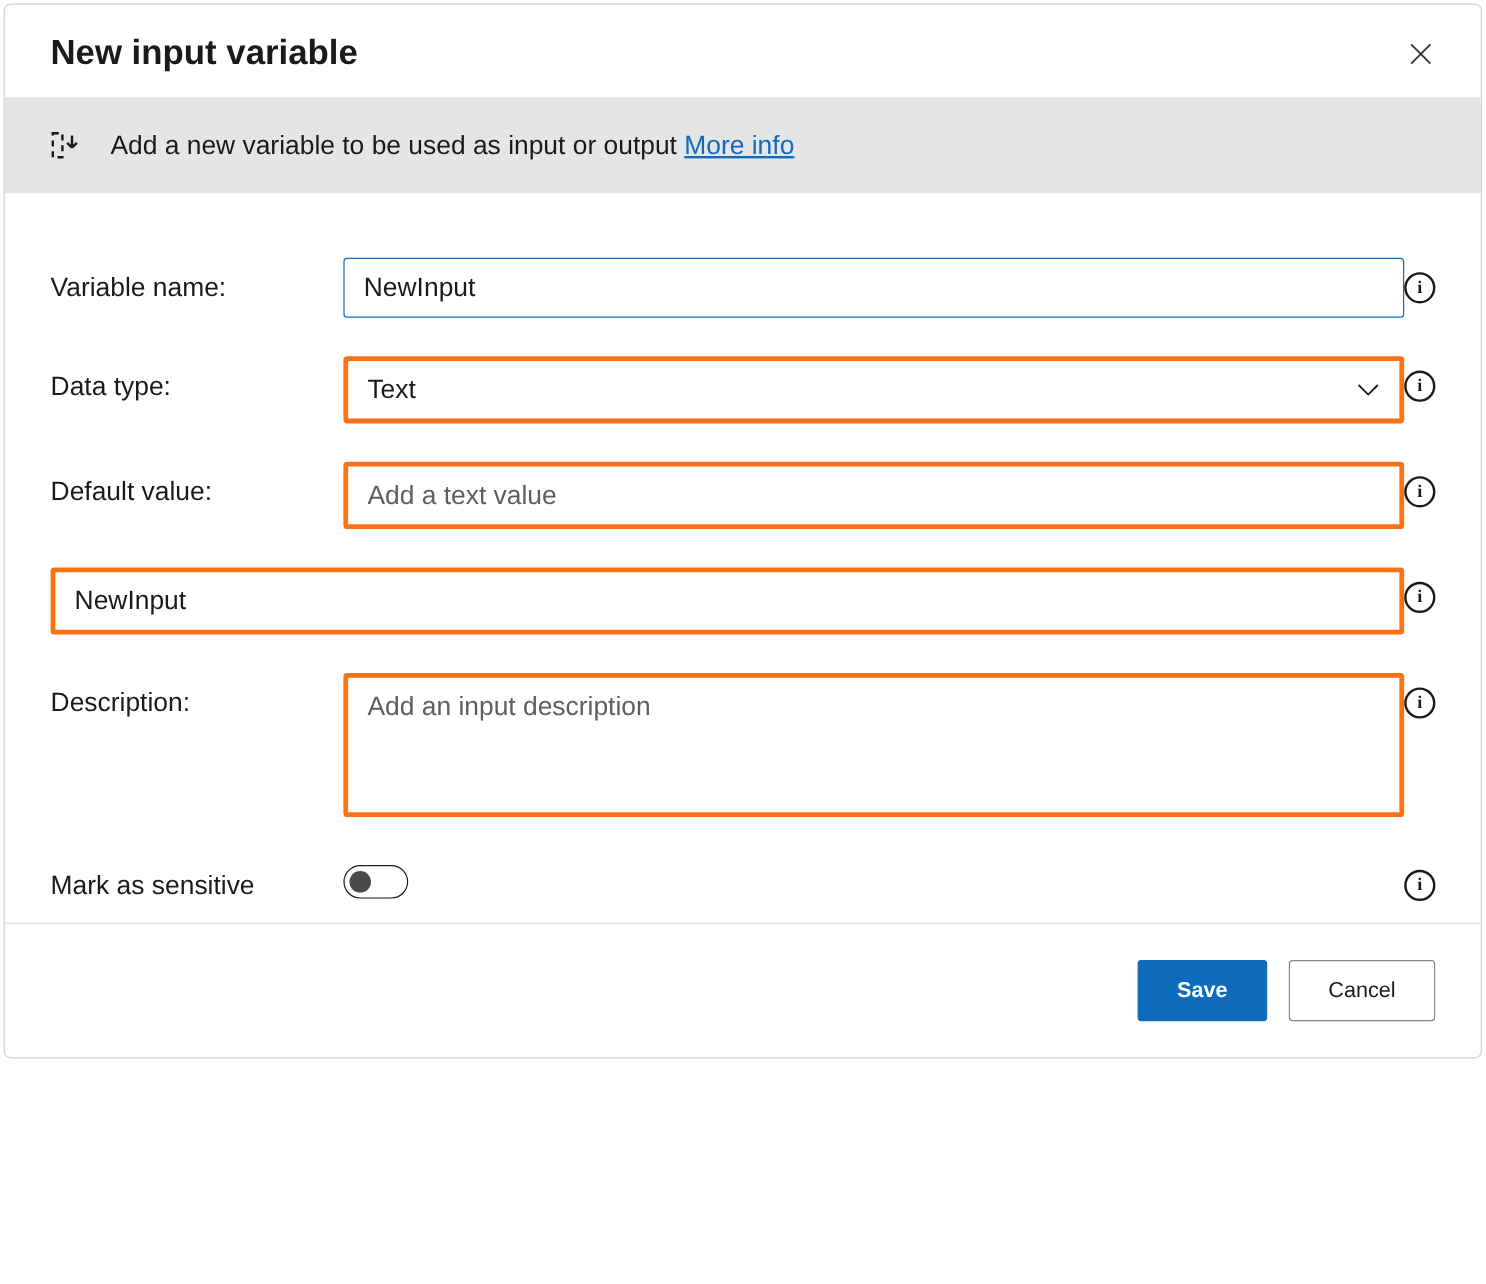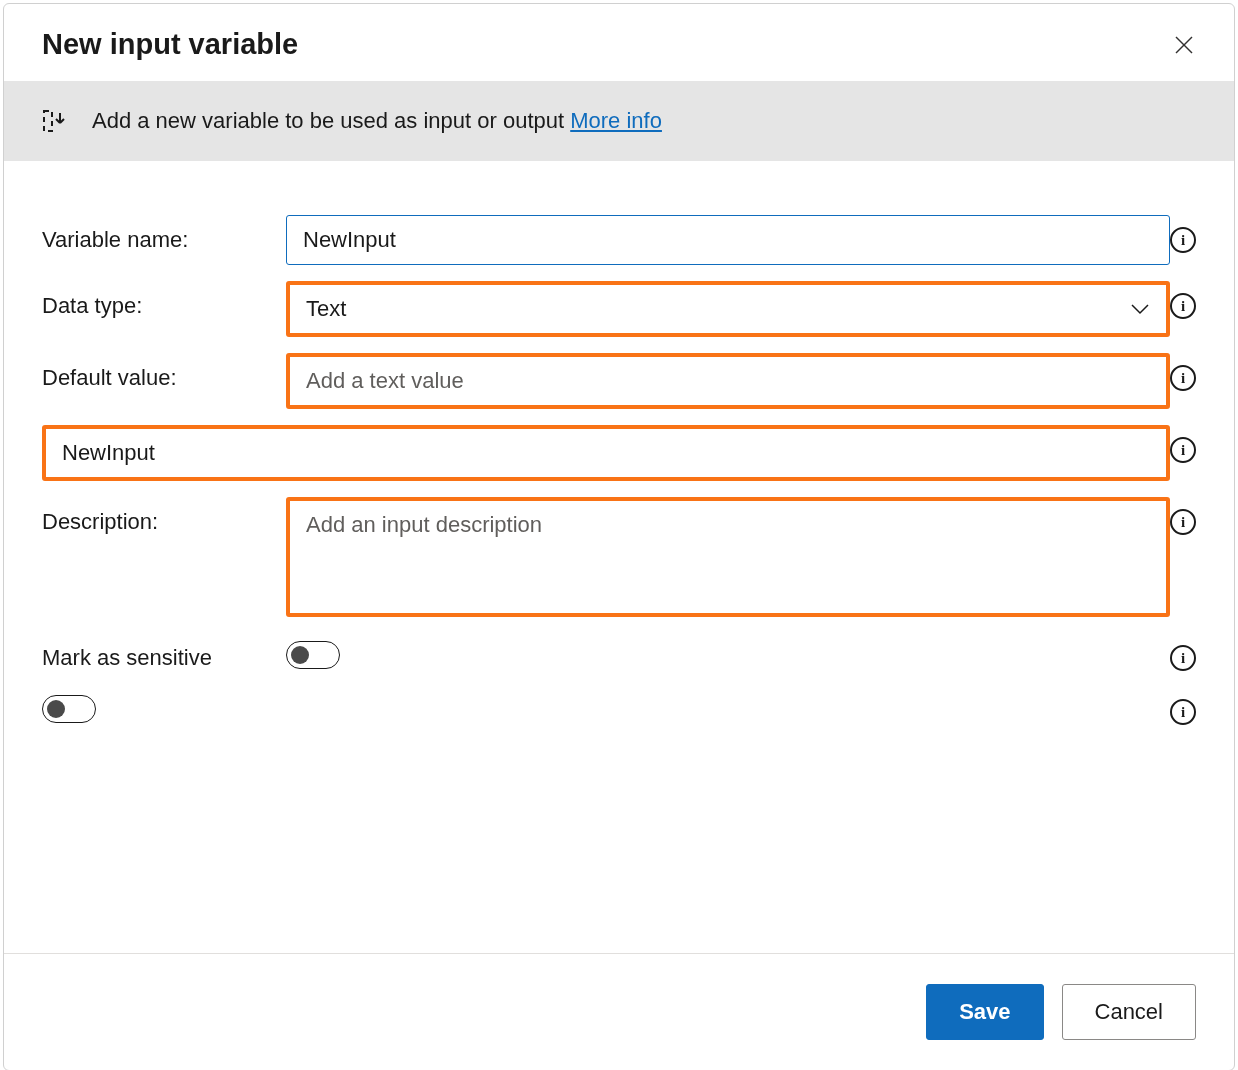--- a/index.html
+++ b/index.html
@@ -7,21 +7,21 @@
       margin: 0;
       padding: 0;
     }
     body {
       font-family: "Segoe UI", -apple-system, sans-serif;
       background: #fff;
       padding: 3px;
     }
     .dialog {
       width: 1232px;
-      height: 1068px;
+      height: 879px;
       border: 1px solid #d0d0d0;
       border-radius: 6px;
       display: flex;
       flex-direction: column;
       background: #fff;
       overflow: hidden;
     }
     .dialog-header {
       display: flex;
       justify-content: space-between;
@@ -63,21 +63,21 @@
       text-decoration: underline;
     }
     .form-body {
       padding: 54px 38px 20px 38px;
       flex: 1;
       overflow-y: auto;
     }
     .form-row {
       display: flex;
       align-items: flex-start;
-      margin-bottom: 16px;
+      margin-bottom: 32px;
     }
     .form-label {
       width: 244px;
       font-size: 22px;
       color: #1a1a1a;
       padding-top: 12px;
     }
     .form-control-wrap {
       flex: 1;
       display: flex;
@@ -148,21 +148,21 @@
     }
     .dialog-footer {
       border-top: 1px solid #e1dfdd;
       padding: 30px 38px;
       display: flex;
       justify-content: flex-end;
       gap: 18px;
     }
     .btn {
       padding: 14px 32px;
-      font-size: 22px;
+      font-size: 18px;
       border-radius: 3px;
       cursor: pointer;
       font-family: inherit;
       border: 1px solid #8a8886;
       background: #fff;
       color: #1a1a1a;
     }
     .btn-primary {
       background: #0f6cbd;
       border-color: #0f6cbd;

